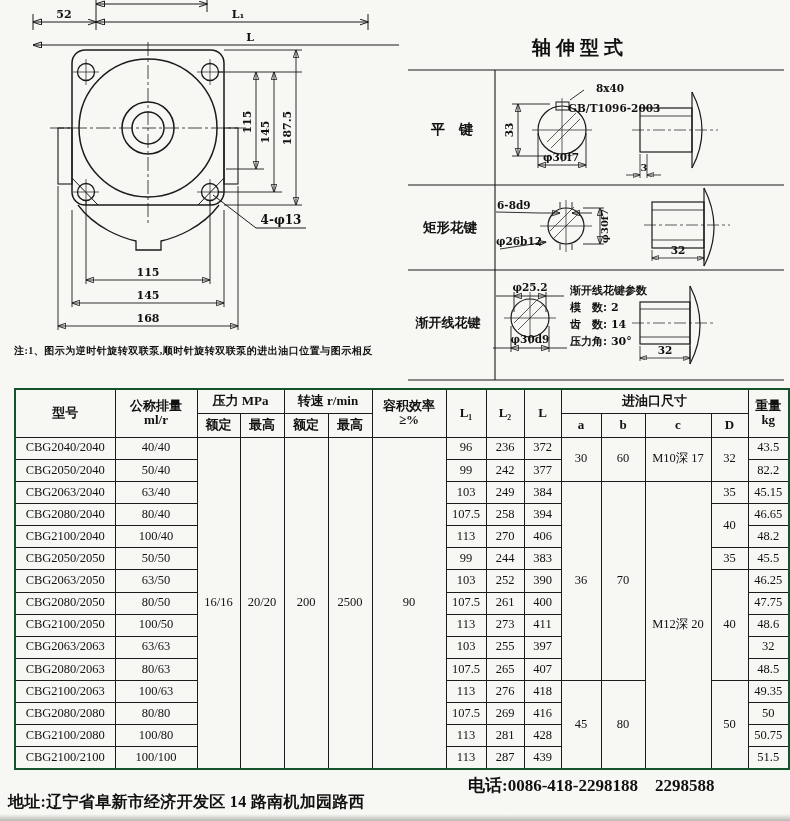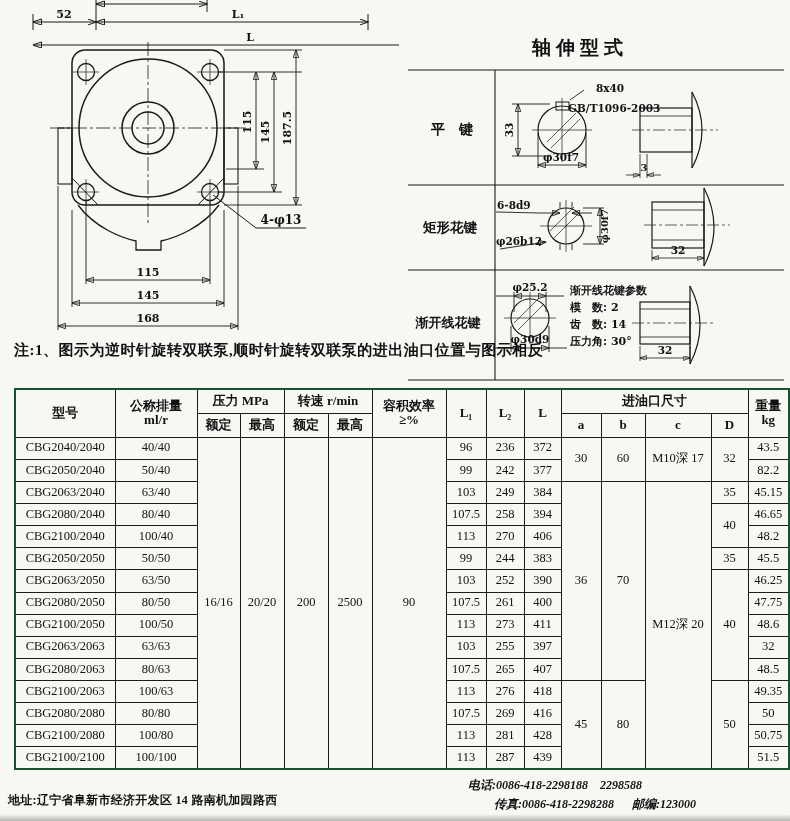--- a/index.html
+++ b/index.html
@@ -7,39 +7,39 @@
     width:790px;height:821px;position:relative;
     background:#f7f7f4;color:#111;
     font-family:"Liberation Serif","DejaVu Serif",serif;
     overflow:hidden;
   }
   .abs{position:absolute;}
   svg text{font-family:"DejaVu Serif","Liberation Serif",serif;fill:#111;}
   svg line,svg path,svg rect,svg circle{stroke:#1a1a1a;fill:none;}
 
   
-  #notes{left:14px;top:341px;font-size:15px;font-weight:bold;line-height:19px;letter-spacing:.5px;}
+  #notes{left:14px;top:341px;font-size:10px;font-weight:bold;line-height:19px;letter-spacing:.5px;}
   #notes .n2{padding-left:26px;}
 
   
   #spec-table{left:14px;top:388px;width:774px;height:382px;border-collapse:collapse;table-layout:fixed;}
   #spec-table td{
     border:1px solid #1c1c1c;text-align:center;vertical-align:middle;
     font-size:12.5px;padding:0;line-height:1.1;overflow:hidden;white-space:nowrap;
   }
   #spec-table{border:2px solid #14532d;}
   #spec-table .hd{font-weight:bold;font-size:13px;}
   #spec-table .hd .sub{display:block;}
   #spec-table tr.hrow{height:24px;}
   #spec-table tr.drow{height:22px;}
 
   
-  #footer-address{left:8px;top:792px;font-size:12px;font-weight:bold;letter-spacing:.3px;}
+  #footer-address{left:8px;top:792px;font-size:16px;font-weight:bold;letter-spacing:.3px;}
   #footer-page{left:368px;top:791px;font-size:16px;font-weight:bold;letter-spacing:1px;margin-top:32px;}
-  #footer-right{left:468px;top:776px;font-size:12px;font-style:italic;font-weight:bold;line-height:19px;}
+  #footer-right{left:468px;top:776px;font-size:17px;font-weight:bold;line-height:19px;}
   #footer-right .f2{padding-left:26px;}
   #footer-right .zip{padding-left:18px;}
   #scan-edge{left:0;top:814px;width:790px;height:7px;
     background:linear-gradient(#f7f7f4,#b7b7b4);}
 </style>
 </head>
 <body>
 
 <svg class="abs" style="left:0;top:0" width="400" height="385" viewBox="0 0 400 385">
   <defs>
@@ -468,17 +468,14 @@
     <td>439</td>
     <td>51.5</td>
   </tr>
   </tbody>
 </table>
 
 <div id="footer-address" class="abs">地址:辽宁省阜新市经济开发区 14 路南机加园路西</div>
 <div id="footer-page" class="abs">-11-</div>
 <div id="footer-right" class="abs">
   <div class="f1">电话:0086-418-2298188　2298588</div>
-  <div class="f2">
-    <span>传真:0086-418-2298288</span><span class="zip">邮编:123000</span>
-  </div>
 </div>
 <div id="scan-edge" class="abs"></div>
 
 </body></html>

